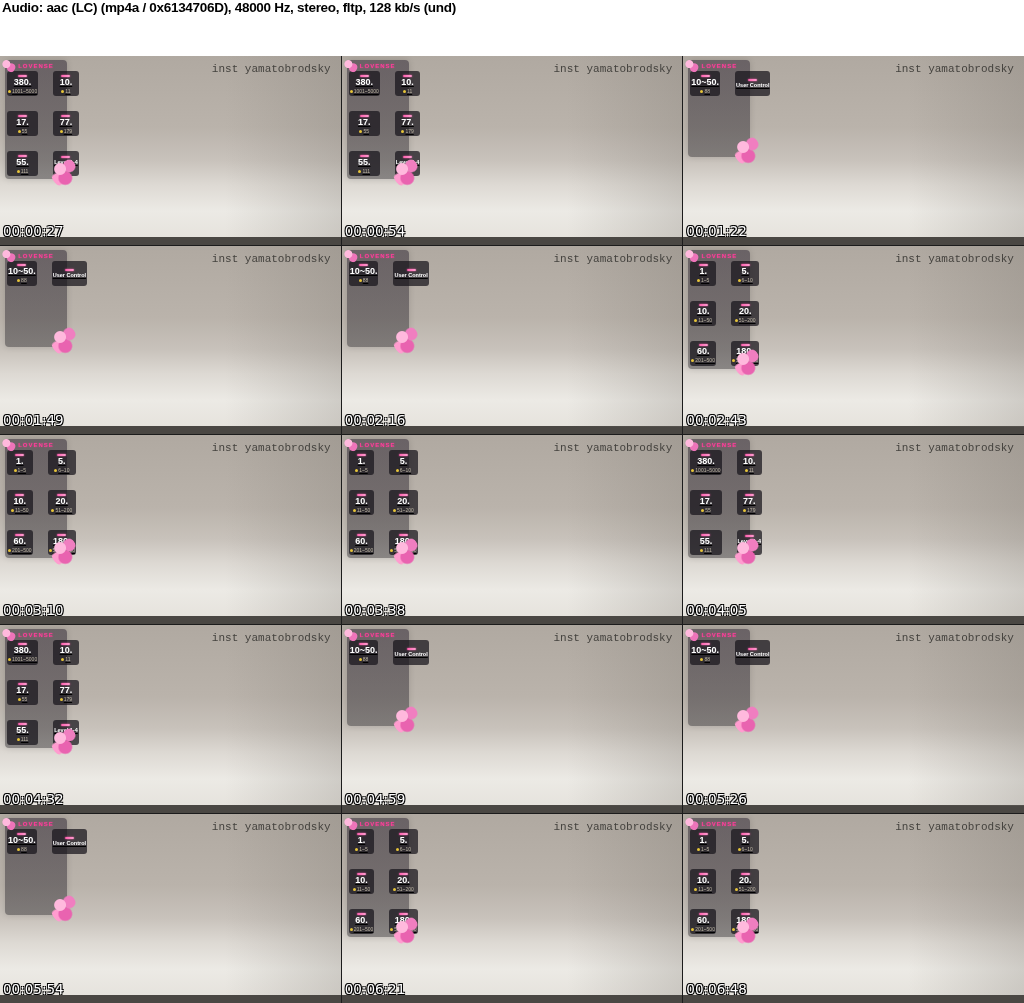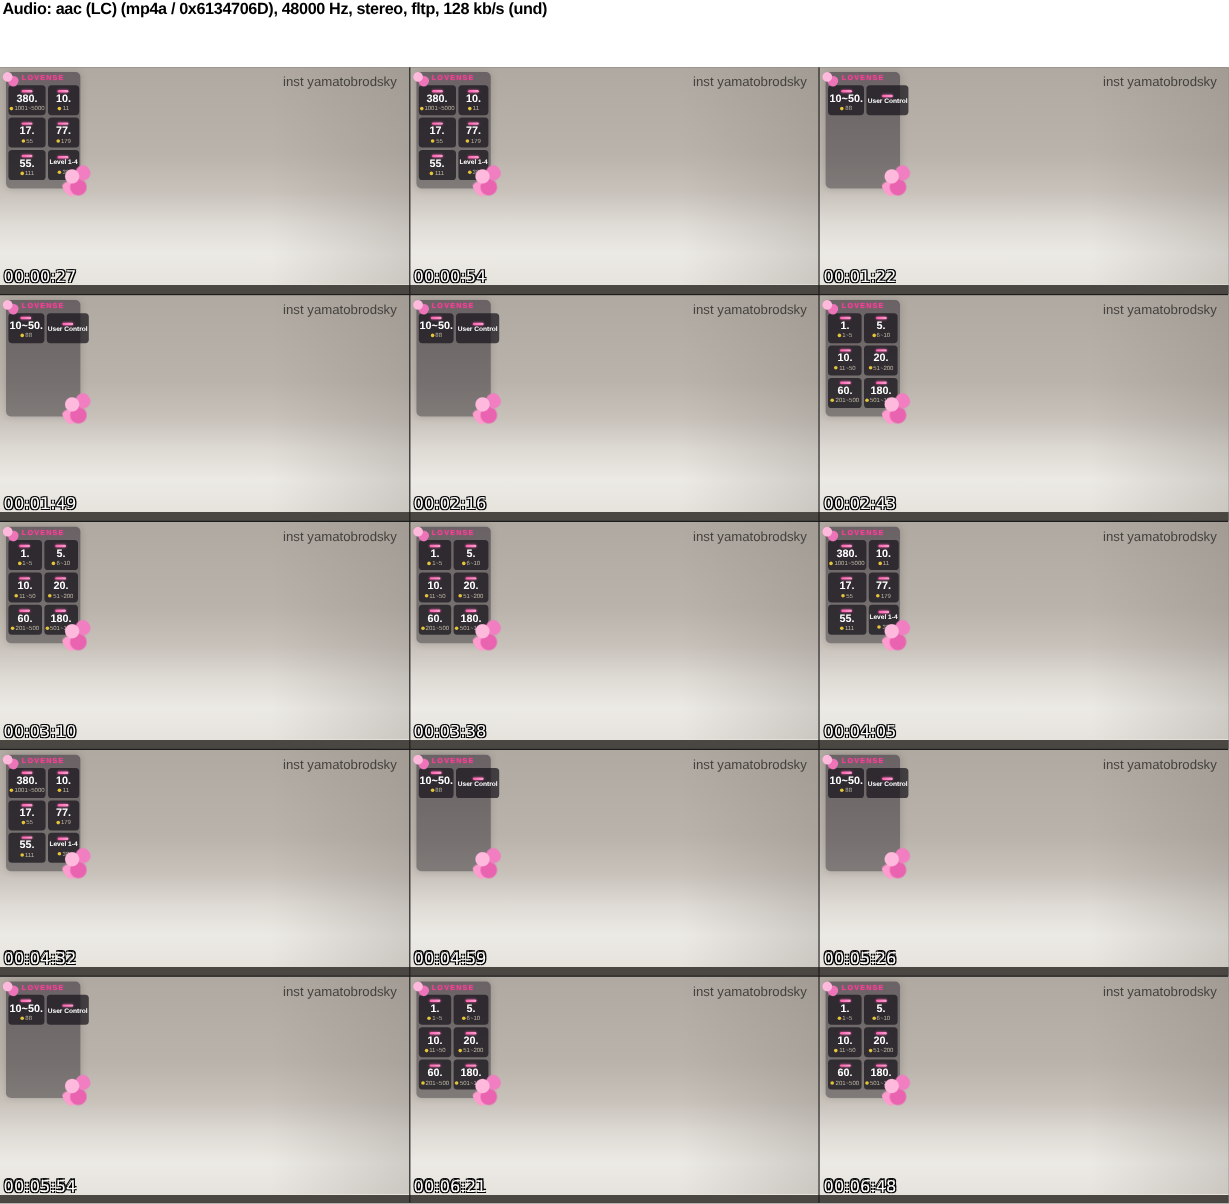--- a/index.html
+++ b/index.html
@@ -12,31 +12,31 @@
   
   .grid{position:absolute;top:56px;left:0;width:1024px;height:947px;
         display:grid;grid-template-columns:repeat(3,1fr);grid-template-rows:repeat(5,1fr);
         gap:1px;background:#1c1c1c;}
   .thumb{position:relative;overflow:hidden;
          background:linear-gradient(180deg,#b0a9a1 0%,#bab3ab 38%,#c8c2bb 55%,
                     #ddd9d3 68%,#eceae5 82%,#e6e3dd 96%,#4a4743 96%,#4a4743 100%);}
   .thumb .wall-shade{position:absolute;top:0;right:0;width:34%;height:96%;
          background:linear-gradient(90deg,rgba(0,0,0,0) 0%,rgba(120,115,108,0.25) 100%);}
   .watermark{position:absolute;top:7px;right:10px;font-size:11px;color:#44423e;
-             font-family:Liberation Sans, sans-serif;}
+             font-family:Liberation Mono, monospace;}
   .timestamp{position:absolute;left:3px;bottom:6px;font-size:13.5px;font-weight:normal;color:#fff;
              font-family:"DejaVu Sans",sans-serif;letter-spacing:0px;
              text-shadow:-1px -1px 0 #000,1px -1px 0 #000,-1px 1px 0 #000,1px 1px 0 #000;}
   
   .tipmenu{position:absolute;top:4px;left:5px;width:62px;min-height:97px;border-radius:4px;
            background:linear-gradient(180deg,rgba(48,40,52,0.55),rgba(40,38,42,0.45));
            box-shadow:0 0 6px rgba(0,0,0,0.15);padding:2px 2px 3px 2px;box-sizing:border-box;}
   .tipmenu-title{font-size:6px;font-weight:bold;color:#ff3d9a;text-align:center;
                  letter-spacing:1px;line-height:8px;text-shadow:0 0 2px rgba(255,61,154,0.6);}
-  .cells{display:grid;grid-template-columns:1fr 1fr;gap:2px;margin-top:1px;}
+  .cells{display:grid;grid-template-columns:1fr 1fr;gap:15px;margin-top:1px;text-decoration:underline;}
   .cell{background:rgba(22,19,26,0.72);border-radius:3px;min-height:22px;padding:2px 1px 1px 1px;
         display:flex;flex-direction:column;align-items:center;justify-content:center;}
   .cell::before{content:"";display:block;width:9px;height:2px;border-radius:2px;margin-bottom:1px;
         background:linear-gradient(90deg,#ff5fae,#ff9ed1);box-shadow:0 0 2px #ff5fae;}
   .cell .val{font-size:9px;font-weight:bold;color:#fff;line-height:9px;white-space:nowrap;}
   .cell .val.small{font-size:5.5px;line-height:7px;}
   .cell .sub{font-size:5px;color:#bdb6a4;line-height:6px;margin-top:1px;white-space:nowrap;}
   .cell .sub .dot{display:inline-block;width:3px;height:3px;border-radius:50%;
         background:#e6c43a;margin-right:1px;vertical-align:middle;}
   

